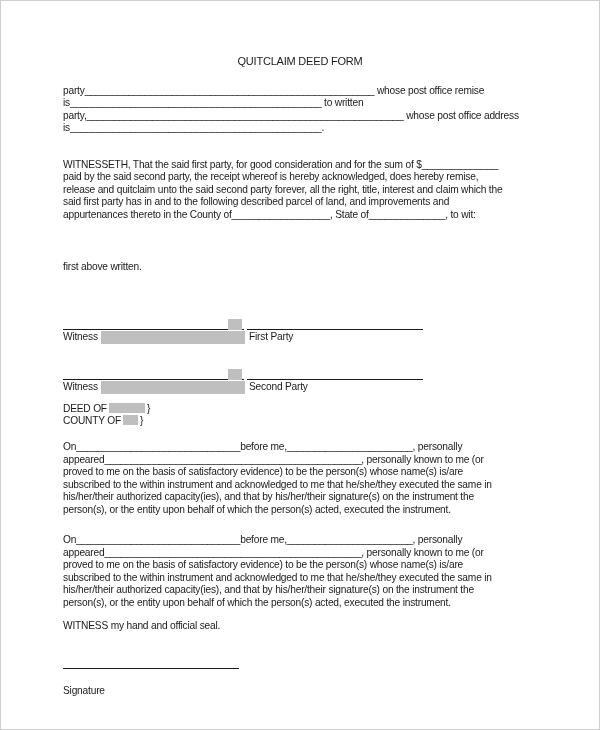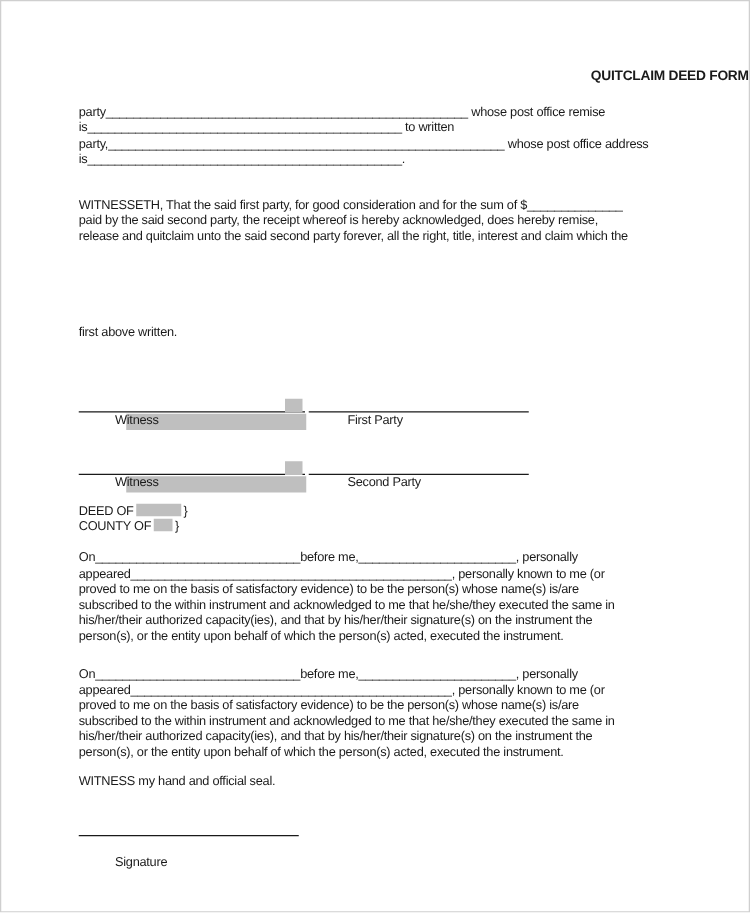--- a/index.html
+++ b/index.html
@@ -4,29 +4,29 @@
 <style>
   * { margin:0; padding:0; box-sizing:border-box; }
   html,body { background:#ffffff; }
   body { font-family:"Liberation Sans", sans-serif; width:600px; }
   .page {
     position:relative; width:600px; height:730px;
     background:#ffffff; border:1px solid #cfcfcf;
     color:#1a1a1a; font-size:10.2px; letter-spacing:-0.2px;
   }
   .sec { position:absolute; left:62px; right:30px; }
-  .title-sec { left:0; right:0; text-align:right; font-weight:bold; font-size:11px; line-height:13px; }
+  .title-sec { left:0; right:0; text-align:center; font-weight:normal; font-size:11px; line-height:13px; }
   .ln { white-space:nowrap; line-height:12.4px; height:12.4px; }
   .notary .ln { line-height:12.5px; height:12.5px; }
   .rule { position:absolute; height:1.4px; background:#1a1a1a; z-index:1; }
   .red { position:absolute; background:#bfbfbf; }
   .red.notch { z-index:2; }
   .red.main { z-index:2; }
   .w-row { height:30px; }
-  .w-label { position:absolute; top:12px; line-height:12.4px; white-space:nowrap; z-index:3;margin-left:29px; }
+  .w-label { position:absolute; top:12px; line-height:12.4px; white-space:nowrap; z-index:3; }
   .red-inline { display:inline-block; height:10px; background:#bfbfbf; margin:0 2px; vertical-align:-1px; }
   .sig-block { height:30px; }
 </style>
 </head>
 <body>
 
 <div class="page">
 
   <div class="sec title-sec" style="top:54px">QUITCLAIM DEED FORM</div>
 
@@ -34,20 +34,22 @@
     <div class="ln">party_____________________________________________________ whose post office remise</div>
     <div class="ln">is______________________________________________ to written</div>
     <div class="ln">party,__________________________________________________________ whose post office address</div>
     <div class="ln">is______________________________________________.</div>
   </div>
 
   <div class="sec" style="top:158px">
     <div class="ln">WITNESSETH, That the said first party, for good consideration and for the sum of $______________</div>
     <div class="ln">paid by the said second party, the receipt whereof is hereby acknowledged, does hereby remise,</div>
     <div class="ln">release and quitclaim unto the said second party forever, all the right, title, interest and claim which the</div>
+    <div class="ln">said first party has in and to the following described parcel of land, and improvements and</div>
+    <div class="ln">appurtenances thereto in the County of__________________, State of______________, to wit:</div>
   </div>
 
   <div class="sec" style="top:260px">
     <div class="ln">first above written.</div>
   </div>
 
 
   <div class="sec w-row" style="top:318px">
     <div class="red notch" style="left: 165px; top: 0px; width: 14px; height: 11px; background: rgb(191, 191, 191);"></div>
     <div class="rule" style="left: 0px; top: 10px; width: 181px; background: rgb(26, 26, 26);"></div>

